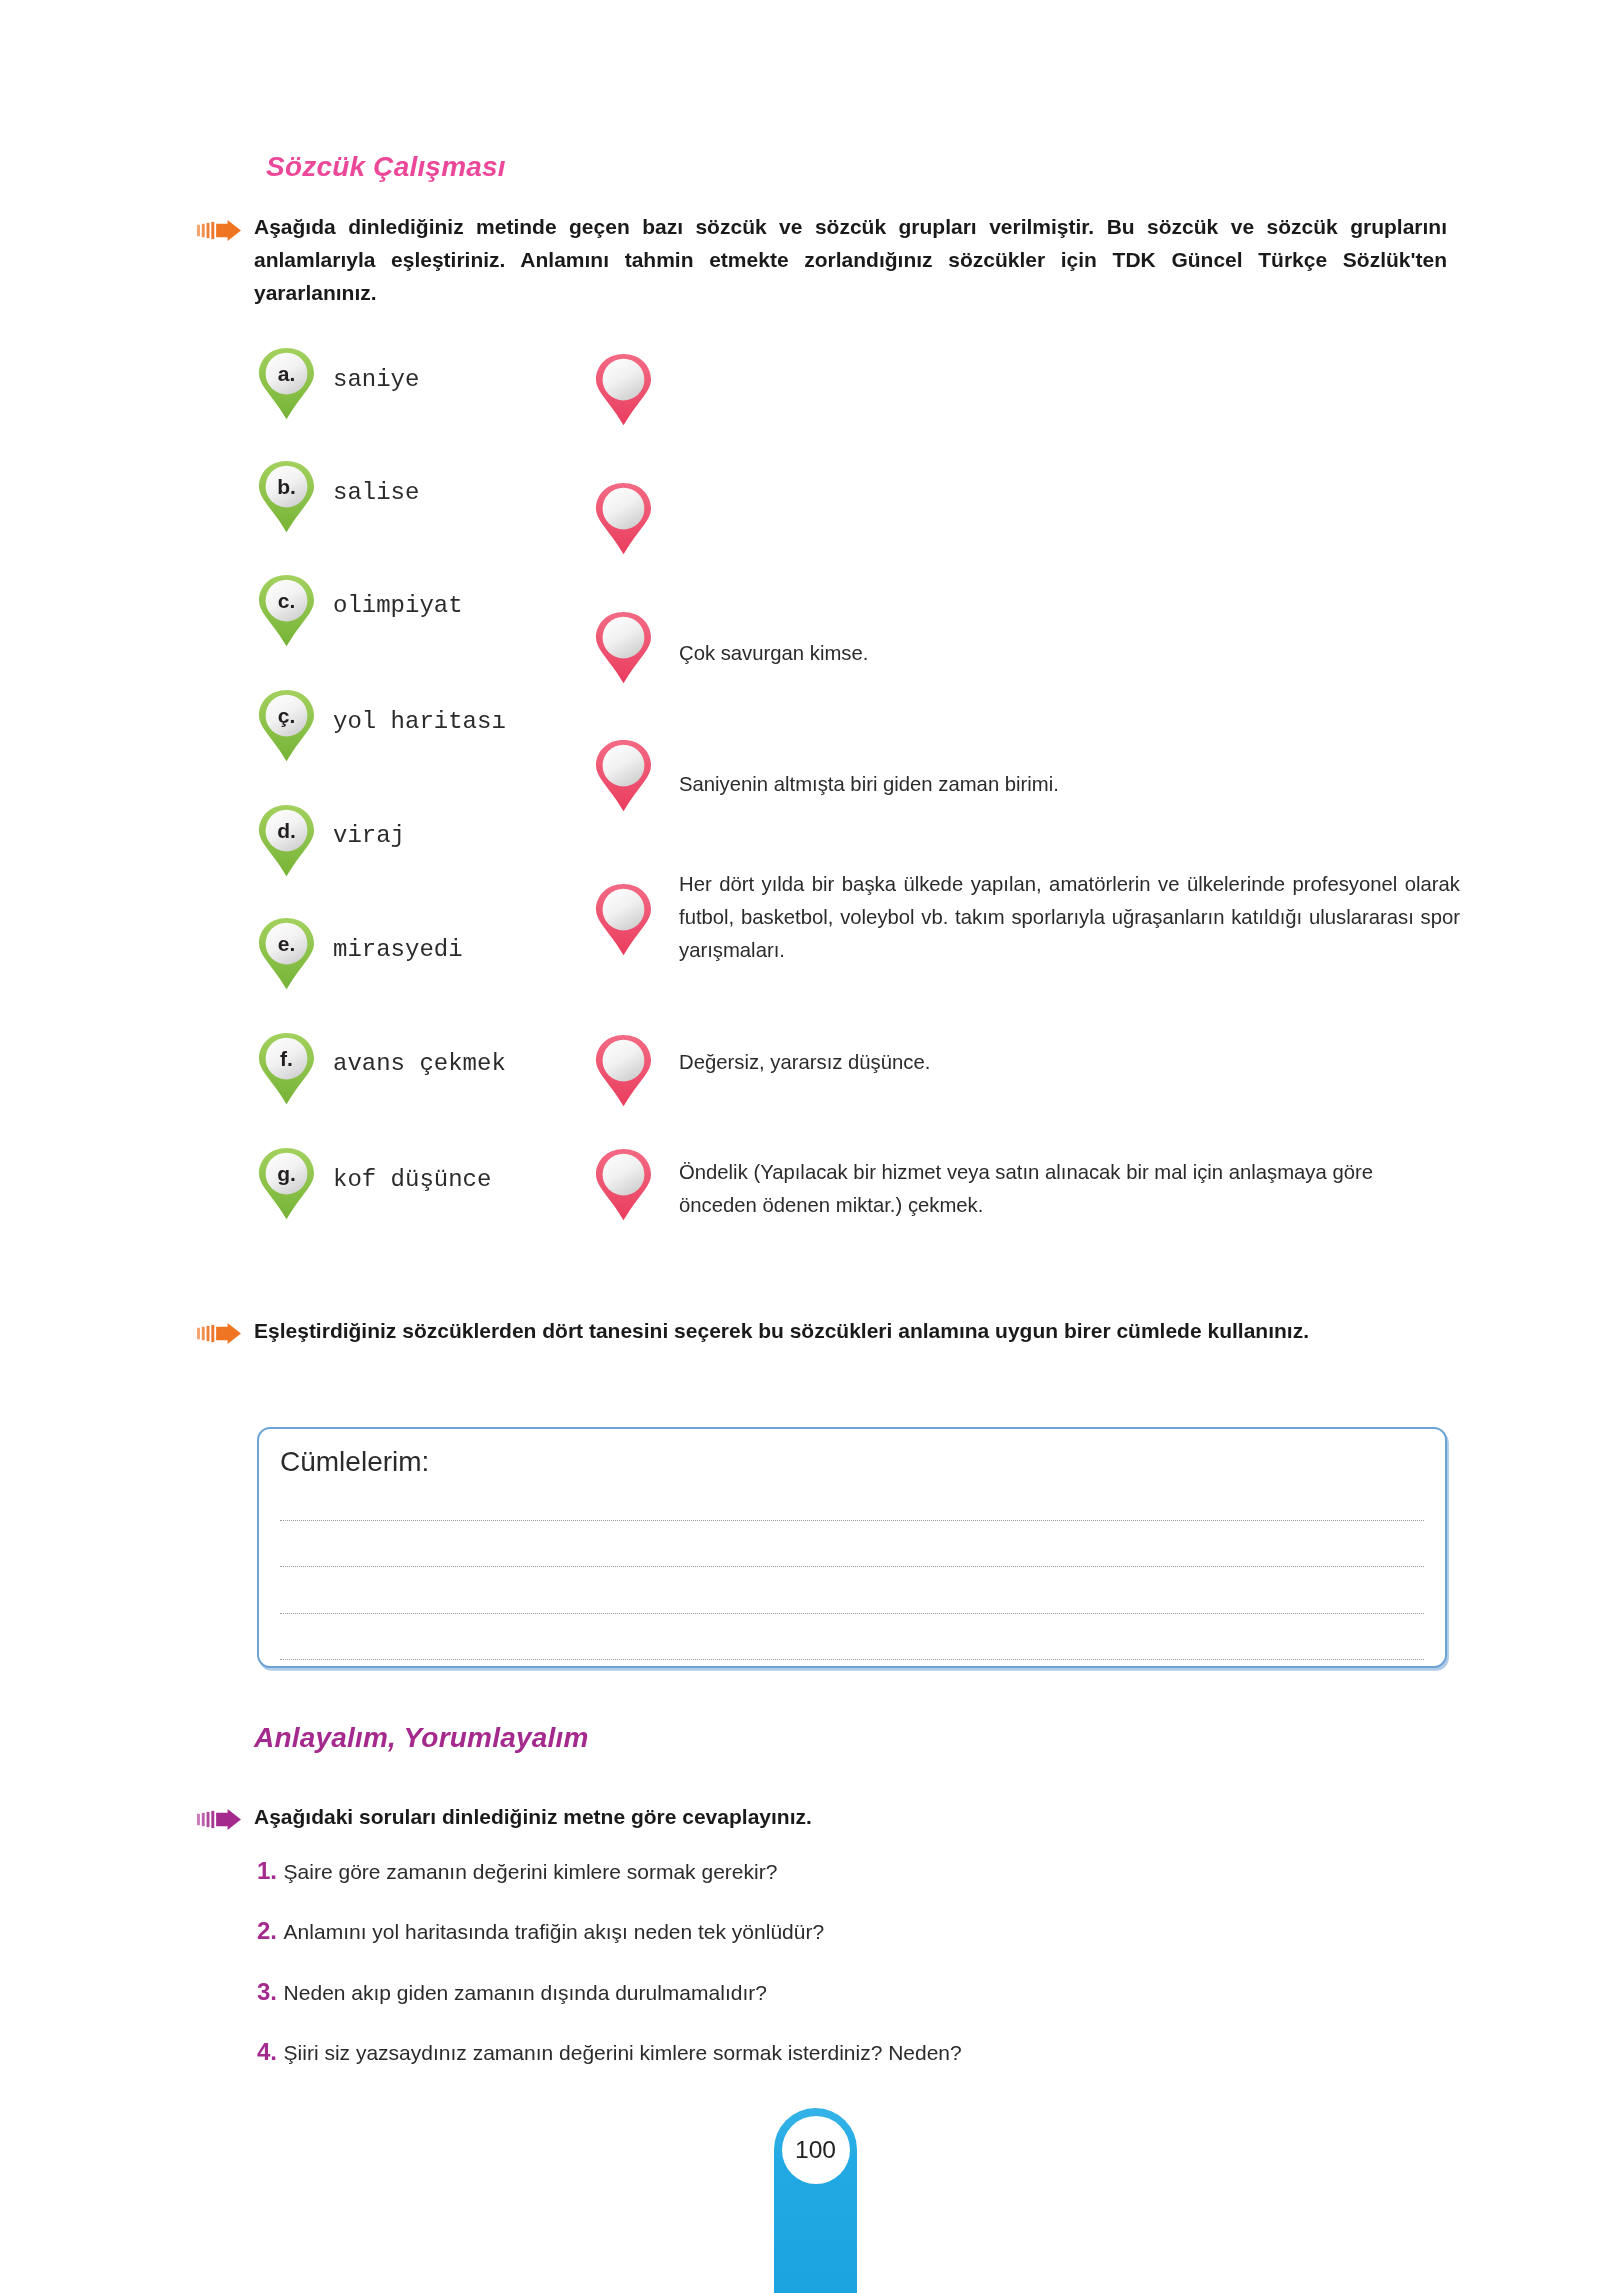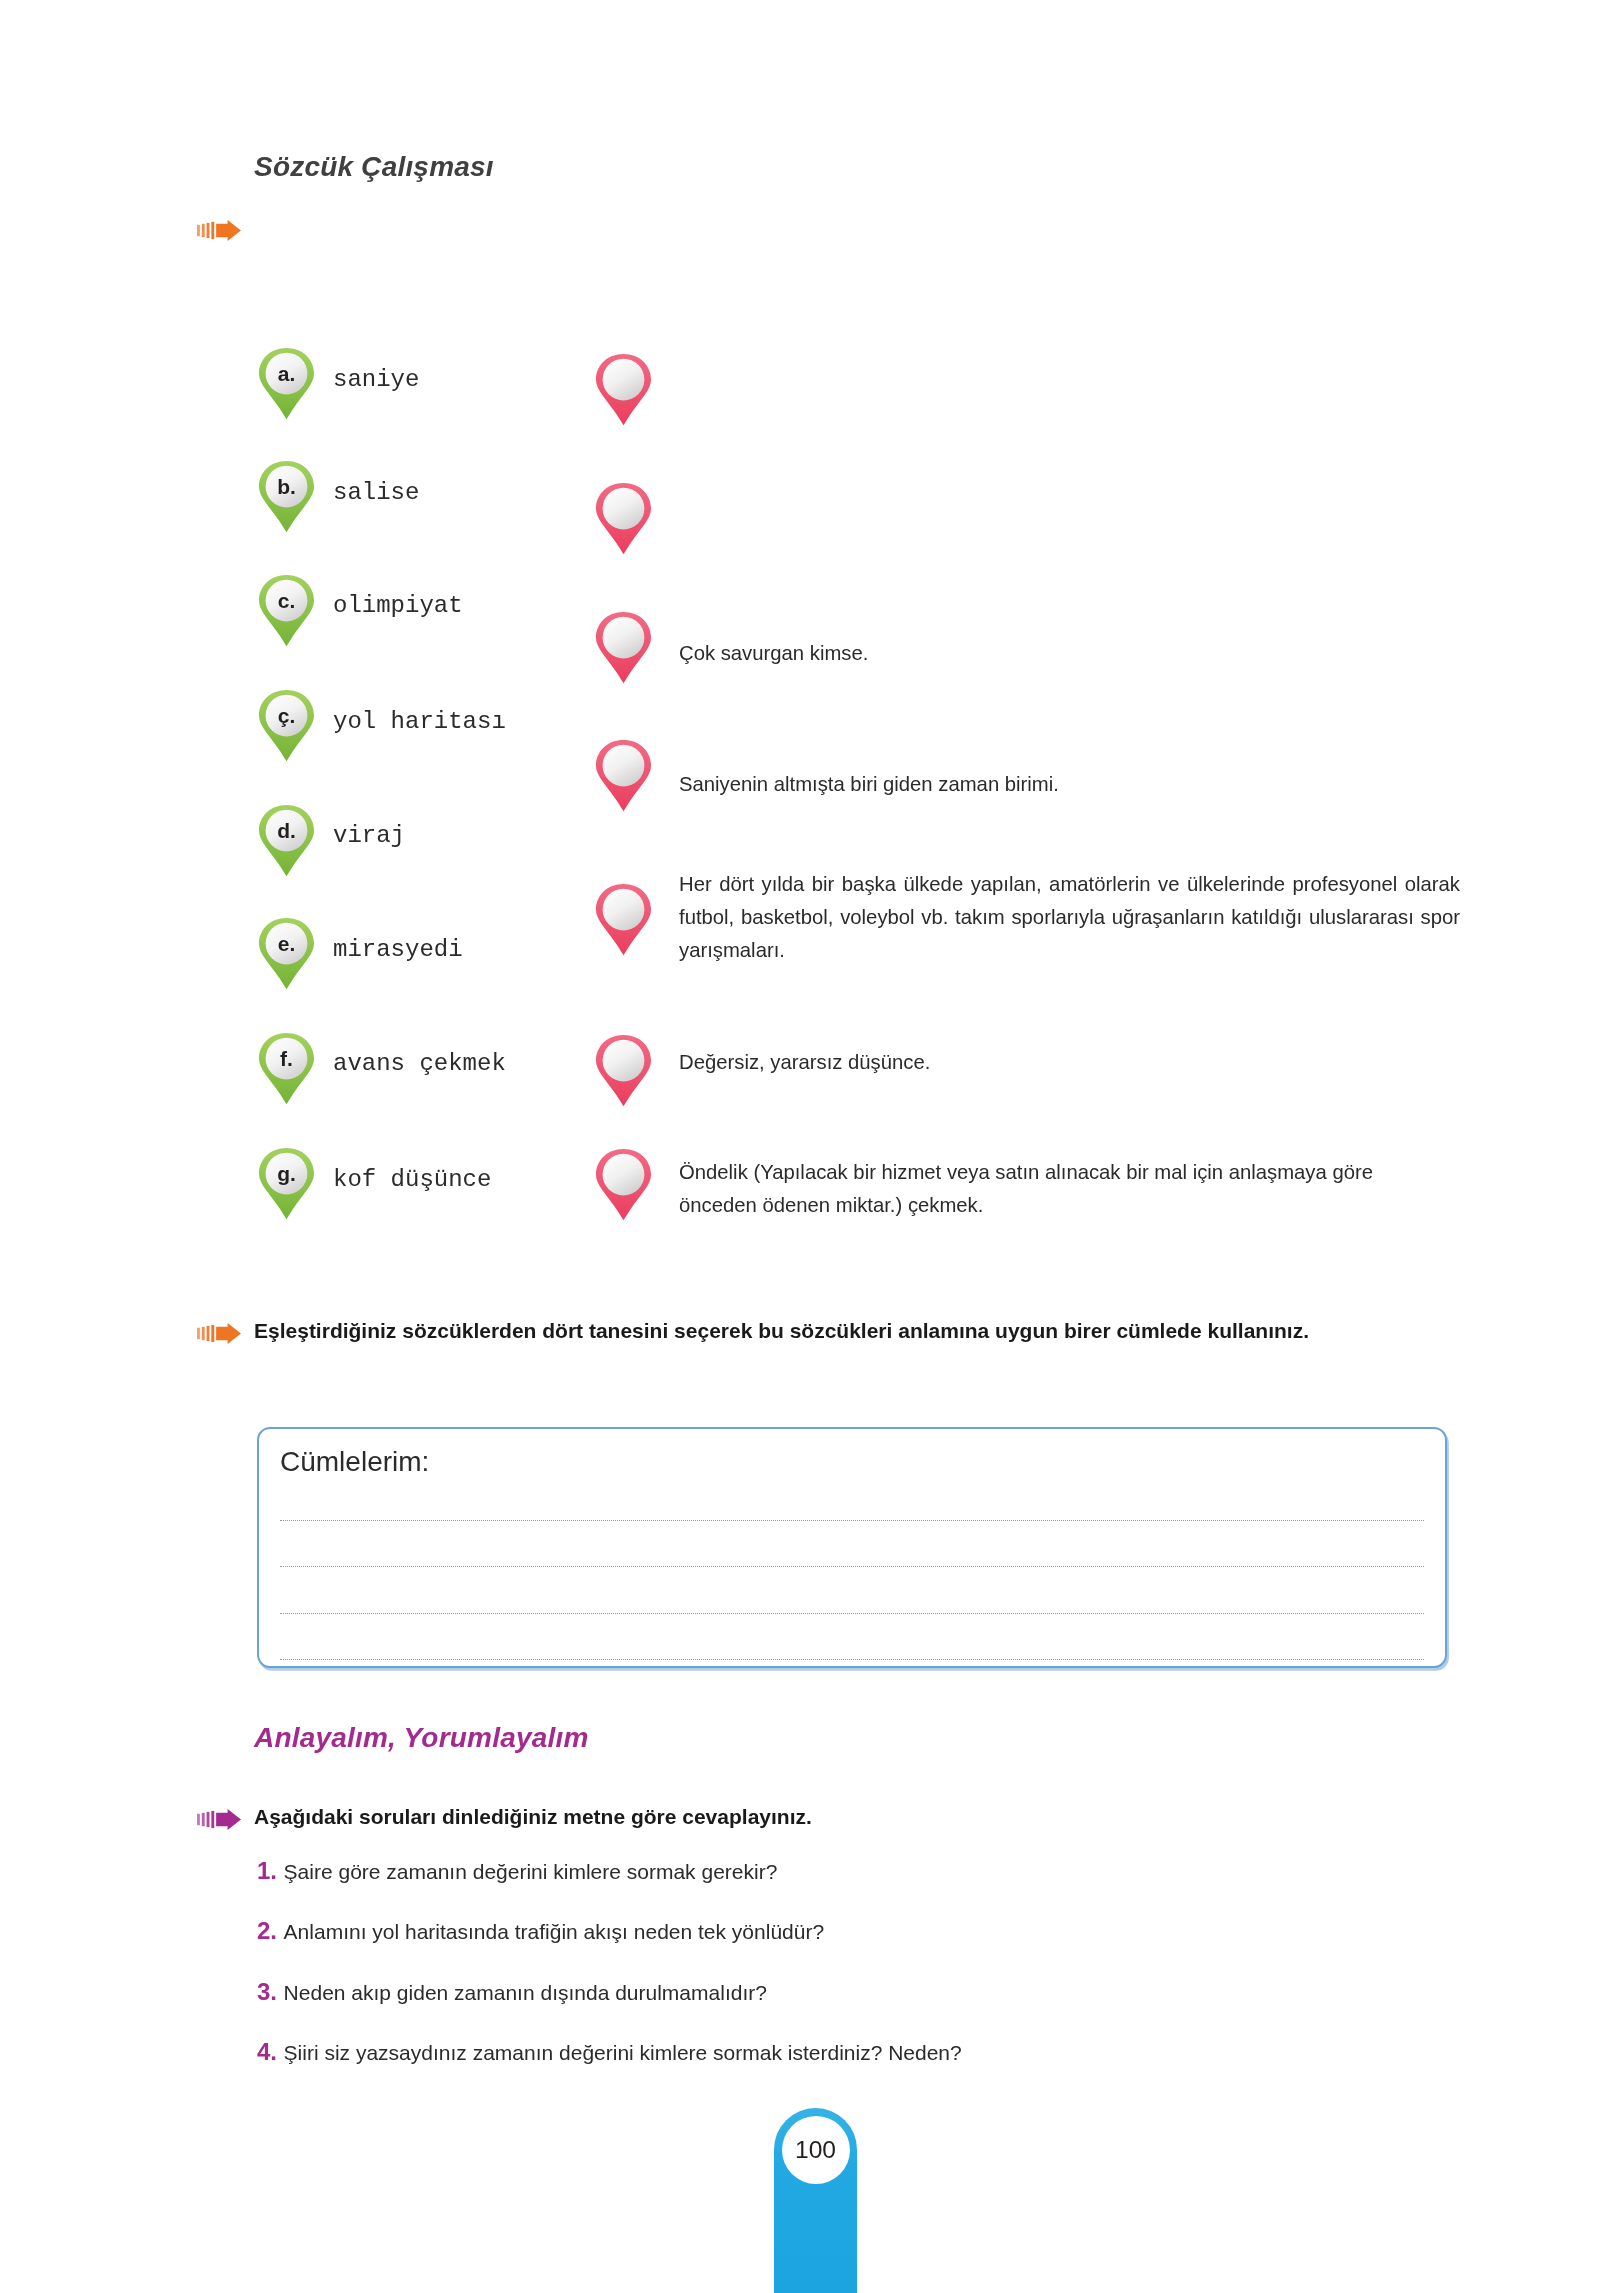--- a/index.html
+++ b/index.html
@@ -21,21 +21,21 @@
     padding: 0;
   }
 
   
   .sec-heading {
     font-style: italic;
     font-weight: bold;
     font-size: 28px;
     letter-spacing: 0.2px;
   }
-  .sec-heading.orange { color: #404040; }
+  .sec-heading.orange { color: #ec4899; margin-left: 12px; }
   .sec-heading.purple { color: #a52a8e; }
 
   #heading-sozcuk { position: absolute; left: 254px; top: 151px; }
   #heading-anlayalim { position: absolute; left: 254px; top: 1722px; }
 
   
   .arrow-bullet {
     position: absolute;
     width: 44px; height: 21px;
   }
@@ -163,20 +163,21 @@
 
   <div id="arrow-1" class="arrow-bullet">
     <svg viewBox="0 0 46 22" xmlns="http://www.w3.org/2000/svg">
       <rect x="0" y="5" width="3" height="12" fill="#f4a06a"></rect>
       <rect x="5" y="4" width="3" height="14" fill="#f18f4f"></rect>
       <rect x="10" y="3" width="3" height="16" fill="#ef8038"></rect>
       <rect x="15" y="2" width="3" height="18" fill="#ee7429"></rect>
       <path d="M20 4 h12 v-4 l14 11 l-14 11 v-4 h-12 z" fill="#ef7522"></path>
     </svg>
   </div>
+  <div id="instr-1" class="instruction">Aşağıda dinlediğiniz metinde geçen bazı sözcük ve sözcük grupları verilmiştir. Bu sözcük ve sözcük gruplarını anlamlarıyla eşleştiriniz. Anlamını tahmin etmekte zorlandığınız sözcükler için TDK Güncel Türkçe Sözlük'ten yararlanınız.</div>
 
   <div id="match-area">
 
     <div class="pin" style="left:257px; top:346px;">
       <svg viewBox="0 0 62 80" xmlns="http://www.w3.org/2000/svg">
         <defs>
           <linearGradient id="gInnerA" x1="0" y1="0" x2="0.6" y2="1">
             <stop offset="0%" stop-color="#ffffff"></stop>
               <stop offset="55%" stop-color="#f2f2f2"></stop>
               <stop offset="100%" stop-color="#d4d4d4"></stop>

